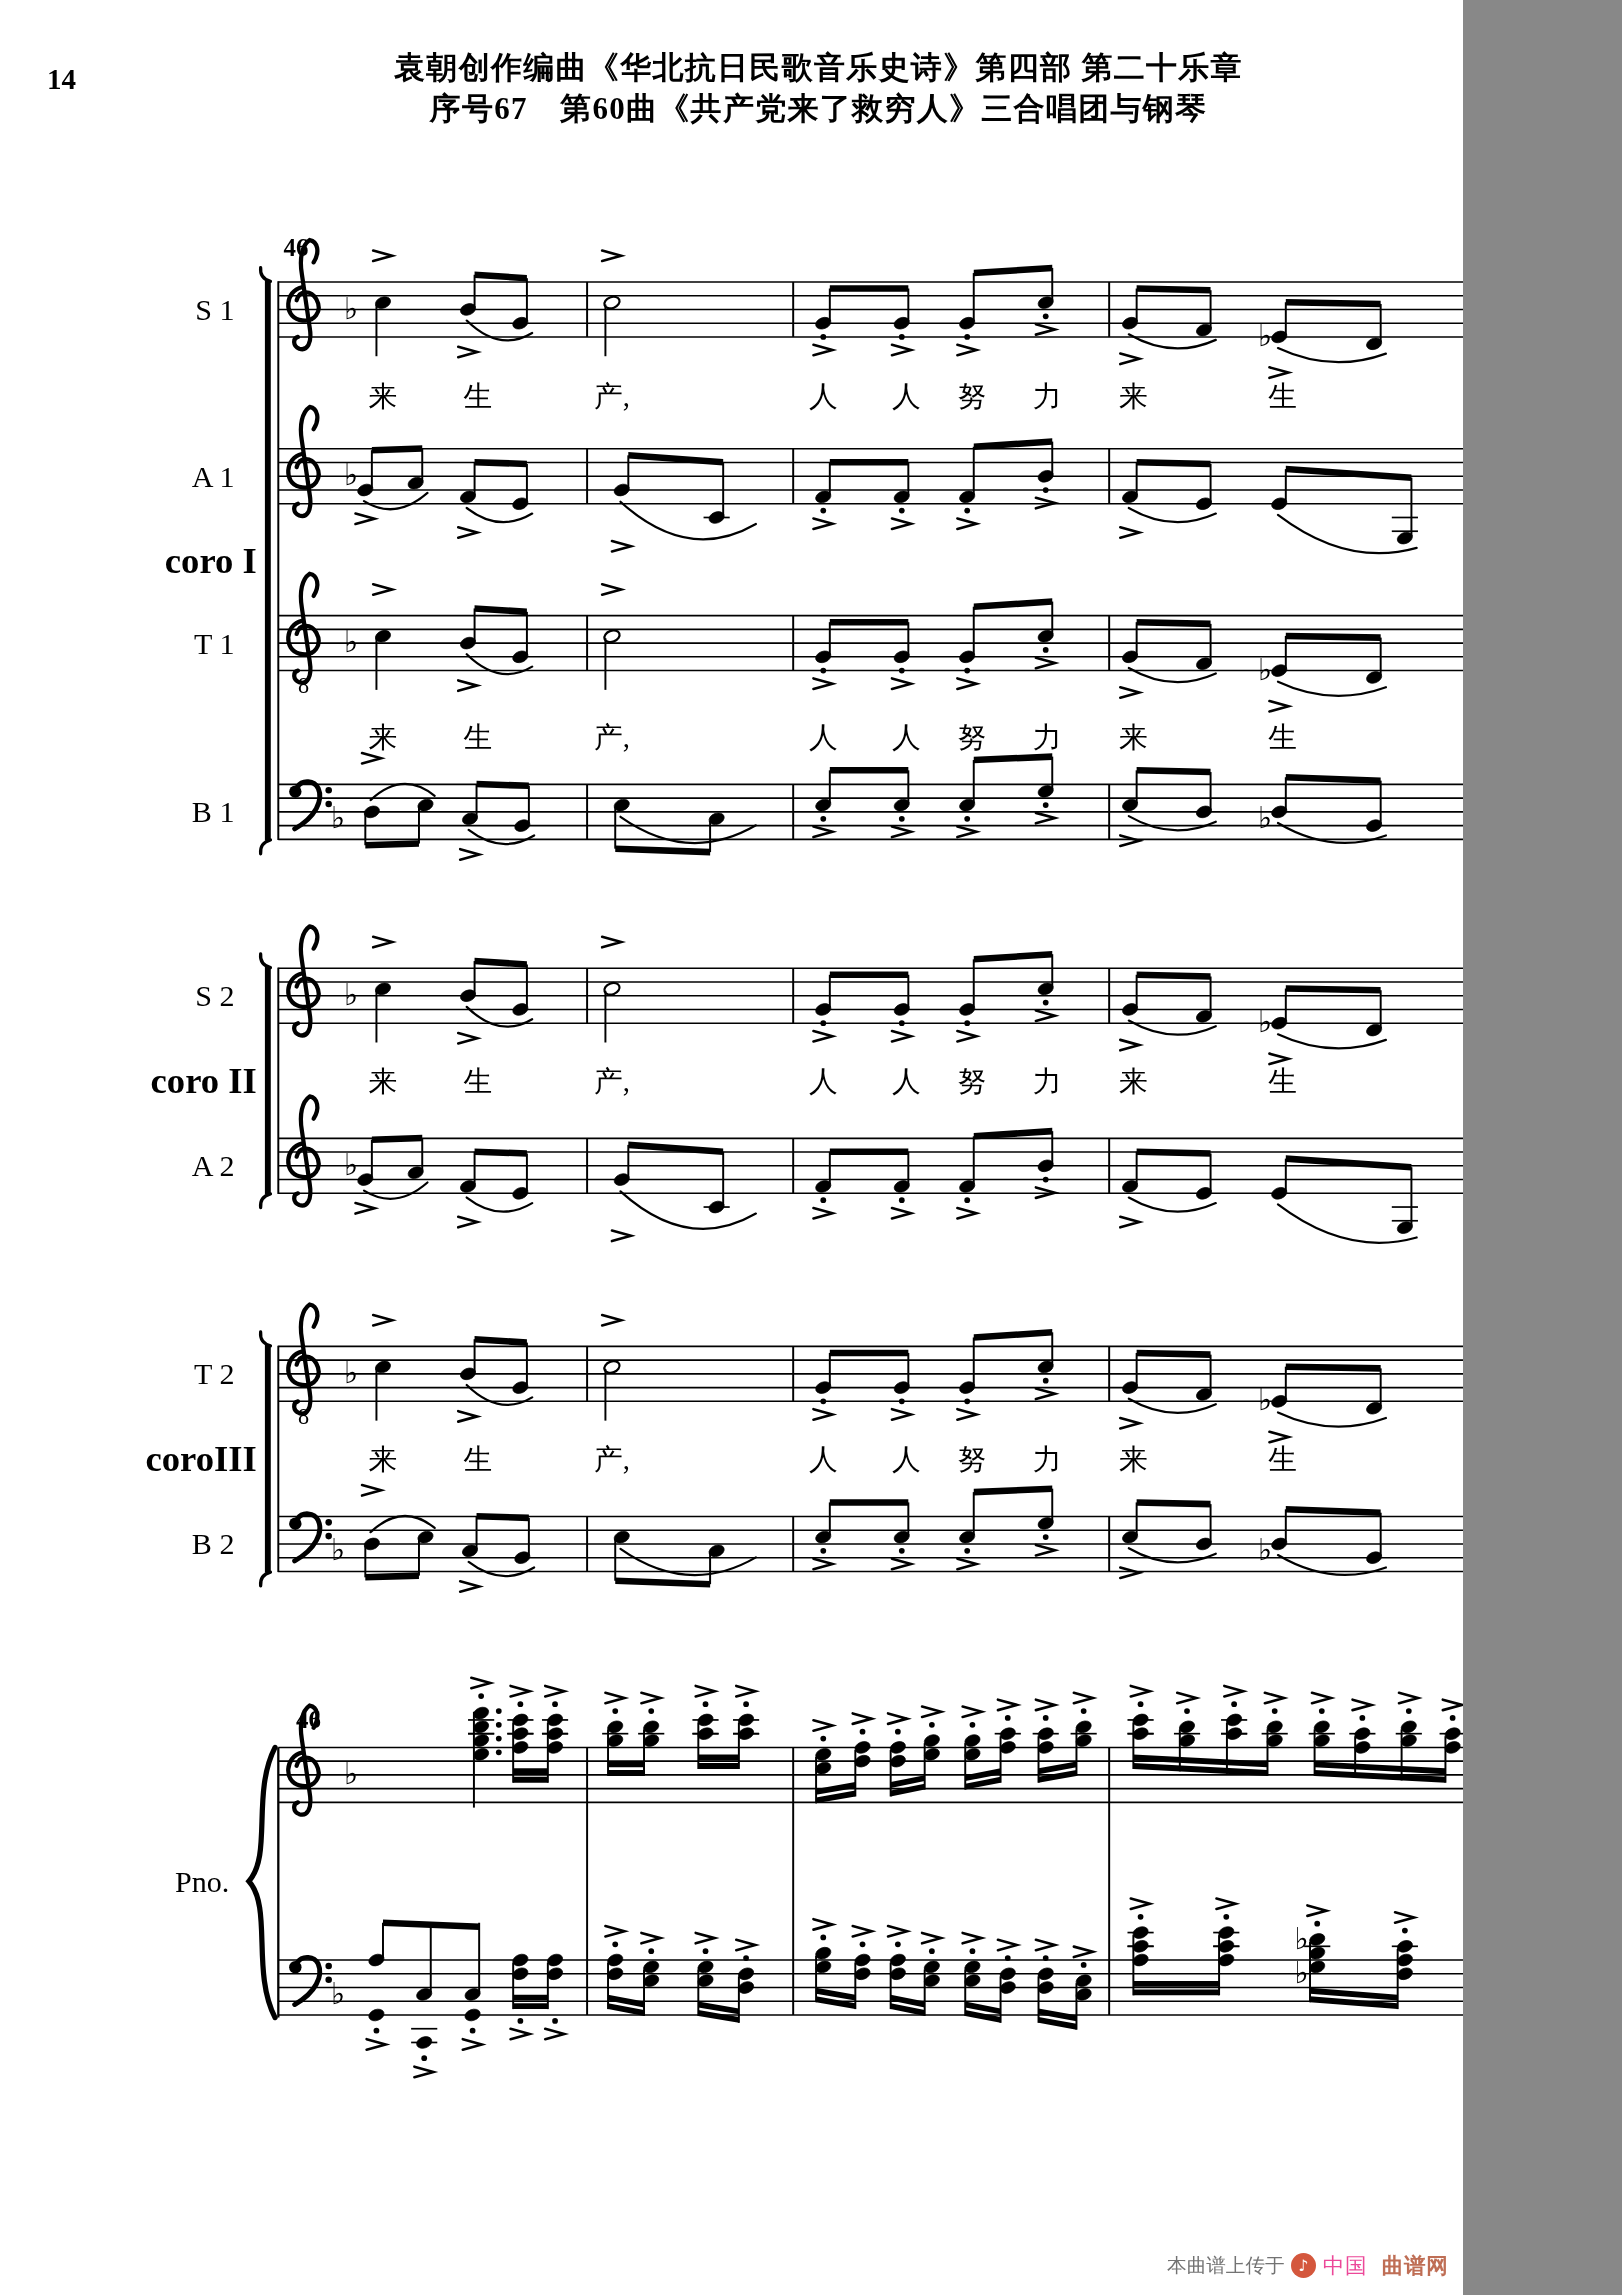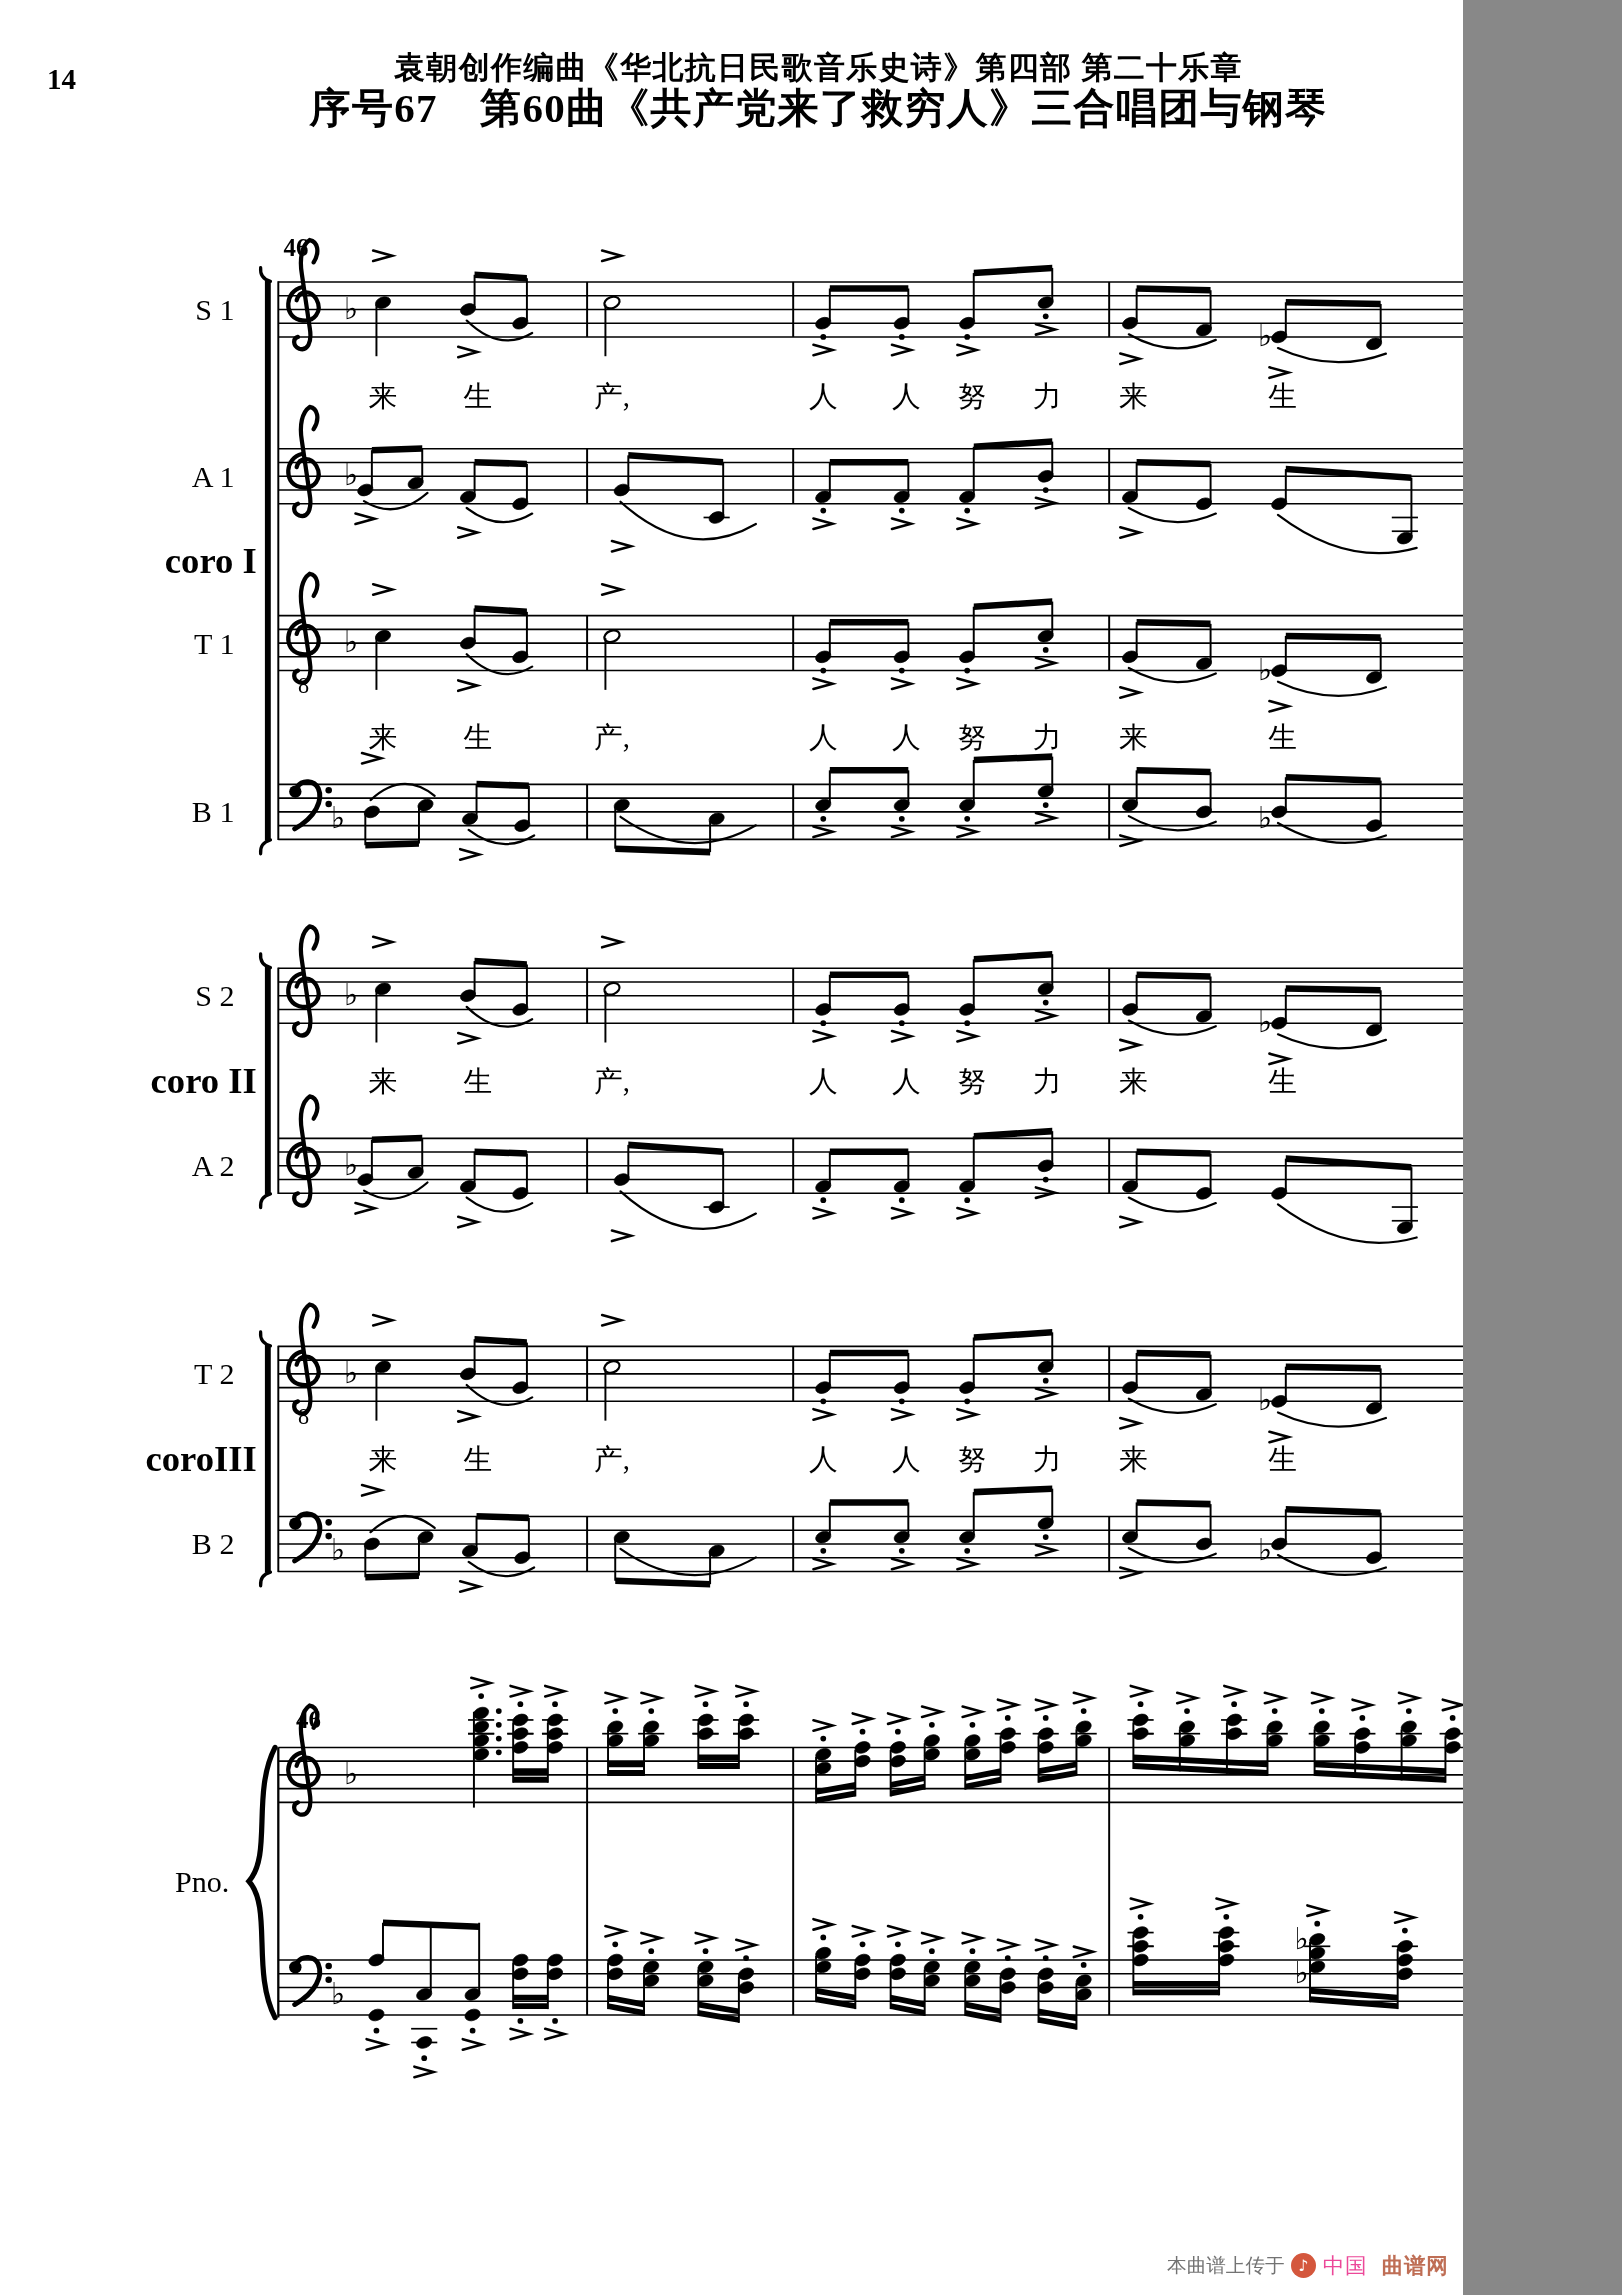--- a/index.html
+++ b/index.html
@@ -12,21 +12,21 @@
   }
   .page-number{
     position:absolute;left:47px;top:63px;
     font-size:29px;font-weight:bold;color:#000;
   }
   .header{
     position:absolute;left:0;top:47px;width:1557px;
     text-align:center;color:#000;margin-left:40px;
   }
   .header .line1{font-size:31px;font-weight:bold;line-height:41px;letter-spacing:1.3px;}
-  .header .line2{font-size:41px;font-weight:bold;line-height:41px;letter-spacing:1.3px;}
+  .header .line2{font-size:31px;font-weight:bold;line-height:41px;letter-spacing:1.3px;}
   #score{position:absolute;left:0;top:0;}
   .watermark{
     position:absolute;right:14.4px;top:2251px;height:29px;
     display:flex;align-items:center;gap:6.5px;
     font-family:"Liberation Sans","DejaVu Sans",sans-serif;
   }
   .watermark .wm-prefix{font-size:19.6px;color:#737373;}
   .wm-logo{
     width:25px;height:25px;border-radius:50%;
     background:#d4573d;color:#fff;

